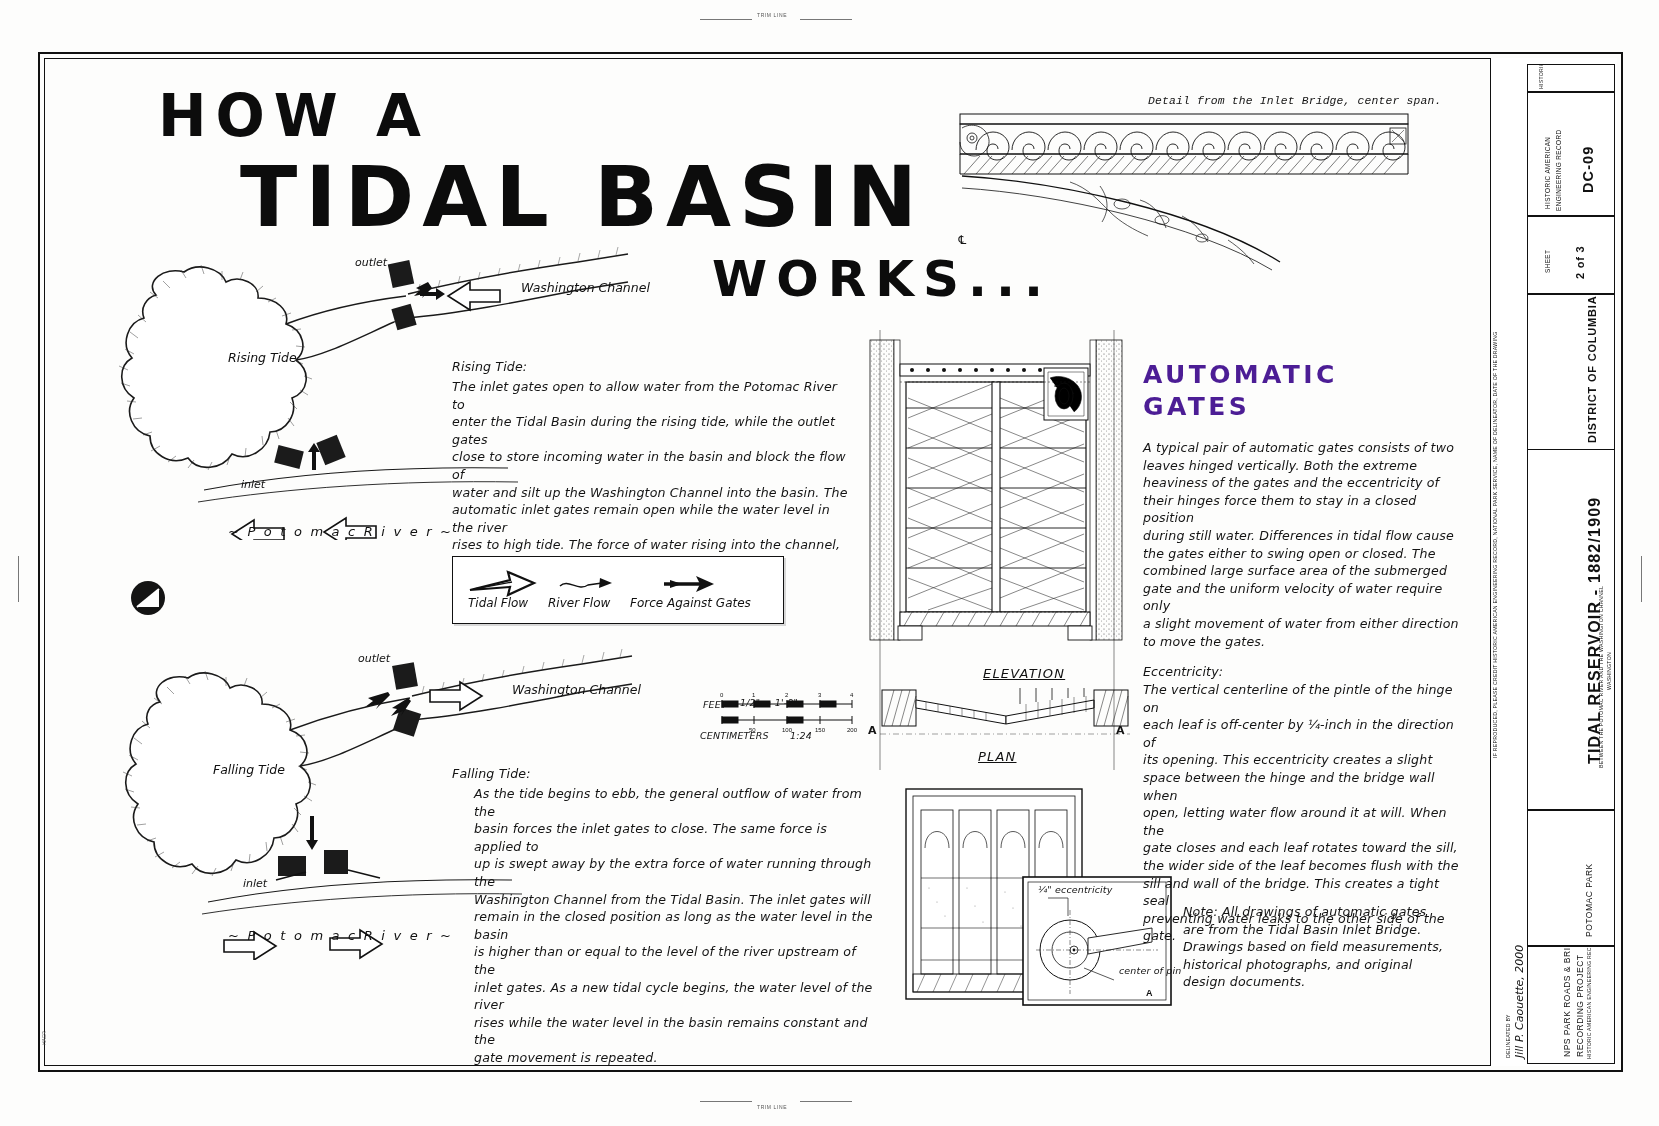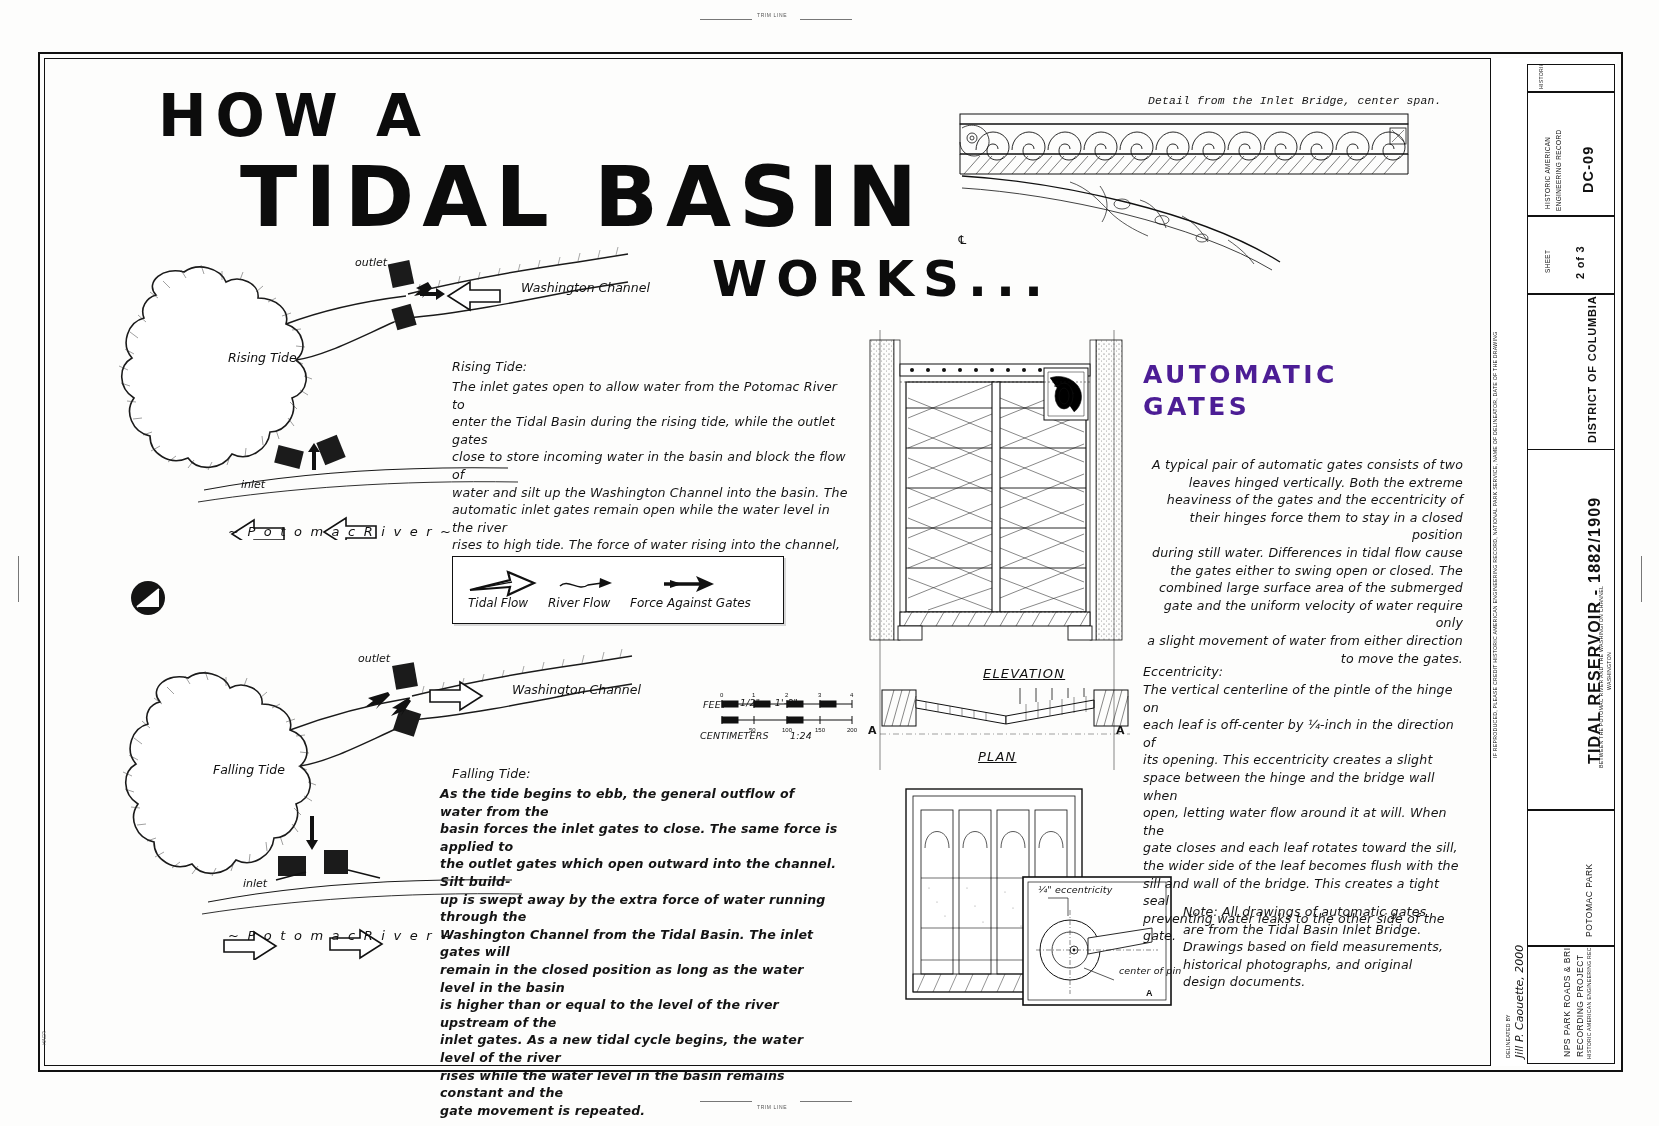--- a/index.html
+++ b/index.html
@@ -458,24 +458,23 @@
     </svg>
   </div>
 
   <div class="map-label sm" style="left:358px; top:652px;">outlet</div>
   <div class="map-label sm" style="left:243px; top:877px;">inlet</div>
   <div class="map-label" style="left:213px; top:762px;">Falling Tide</div>
   <div class="map-label" style="left:512px; top:682px;">Washington Channel</div>
   <div class="map-label river" style="left:228px; top:928px;">~ P o t o m a c   R i v e r ~</div>
 
   <div class="hand" style="left:452px; top:765px;">Falling Tide:</div>
-  <div class="hand" style="left:440px; top:785px; width:400px;font-weight:bold;">
+  <div class="hand" style="left:474px; top:785px; width:400px;">
     <div>As the tide begins to ebb, the general outflow of water from the</div>
     <div>basin forces the inlet gates to close.  The same force is applied to</div>
-    <div>the outlet gates which open outward into the channel.  Silt build-</div>
     <div>up is swept away by the extra force of water running through the</div>
     <div>Washington Channel from the Tidal Basin.  The inlet gates will</div>
     <div>remain in the closed position as long as the water level in the basin</div>
     <div>is higher than or equal to the level of the river upstream of the</div>
     <div>inlet gates.  As a new tidal cycle begins, the water level of the river</div>
     <div>rises while the water level in the basin remains constant and the</div>
     <div>gate movement is repeated.</div>
   </div>
 
   <div class="scale-bar" style="left:700px; top:688px;">
@@ -725,21 +724,21 @@
 
       <text x="124" y="120" font-family="Liberation Sans, sans-serif" font-size="9" font-weight="bold" fill="#111">A</text>
     </svg>
   </div>
   <div class="hand tiny" style="left:1038px; top:884px; font-size:9.5px;">¼" eccentricity</div>
   <div class="hand tiny" style="left:1086px; top:965px; font-size:9.5px;margin-left:33px;">center of pin</div>
 
   <div class="sec-head" style="left:1143px; top:360px;">AUTOMATIC</div>
   <div class="sec-head" style="left:1143px; top:392px;">GATES</div>
 
-  <div class="hand" style="left:1143px; top:456px; width:320px;text-align:right;">
+  <div class="hand" style="left:1143px; top:439px; width:320px;">
     <div>A typical pair of automatic gates consists of two</div>
     <div>leaves hinged vertically.  Both the extreme</div>
     <div>heaviness of the gates and the eccentricity of</div>
     <div>their hinges force them to stay in a closed position</div>
     <div>during still water.  Differences in tidal flow cause</div>
     <div>the gates either to swing open or closed.  The</div>
     <div>combined large surface area of the submerged</div>
     <div>gate and the uniform velocity of water require only</div>
     <div>a slight movement of water from either direction</div>
     <div>to move the gates.</div>

